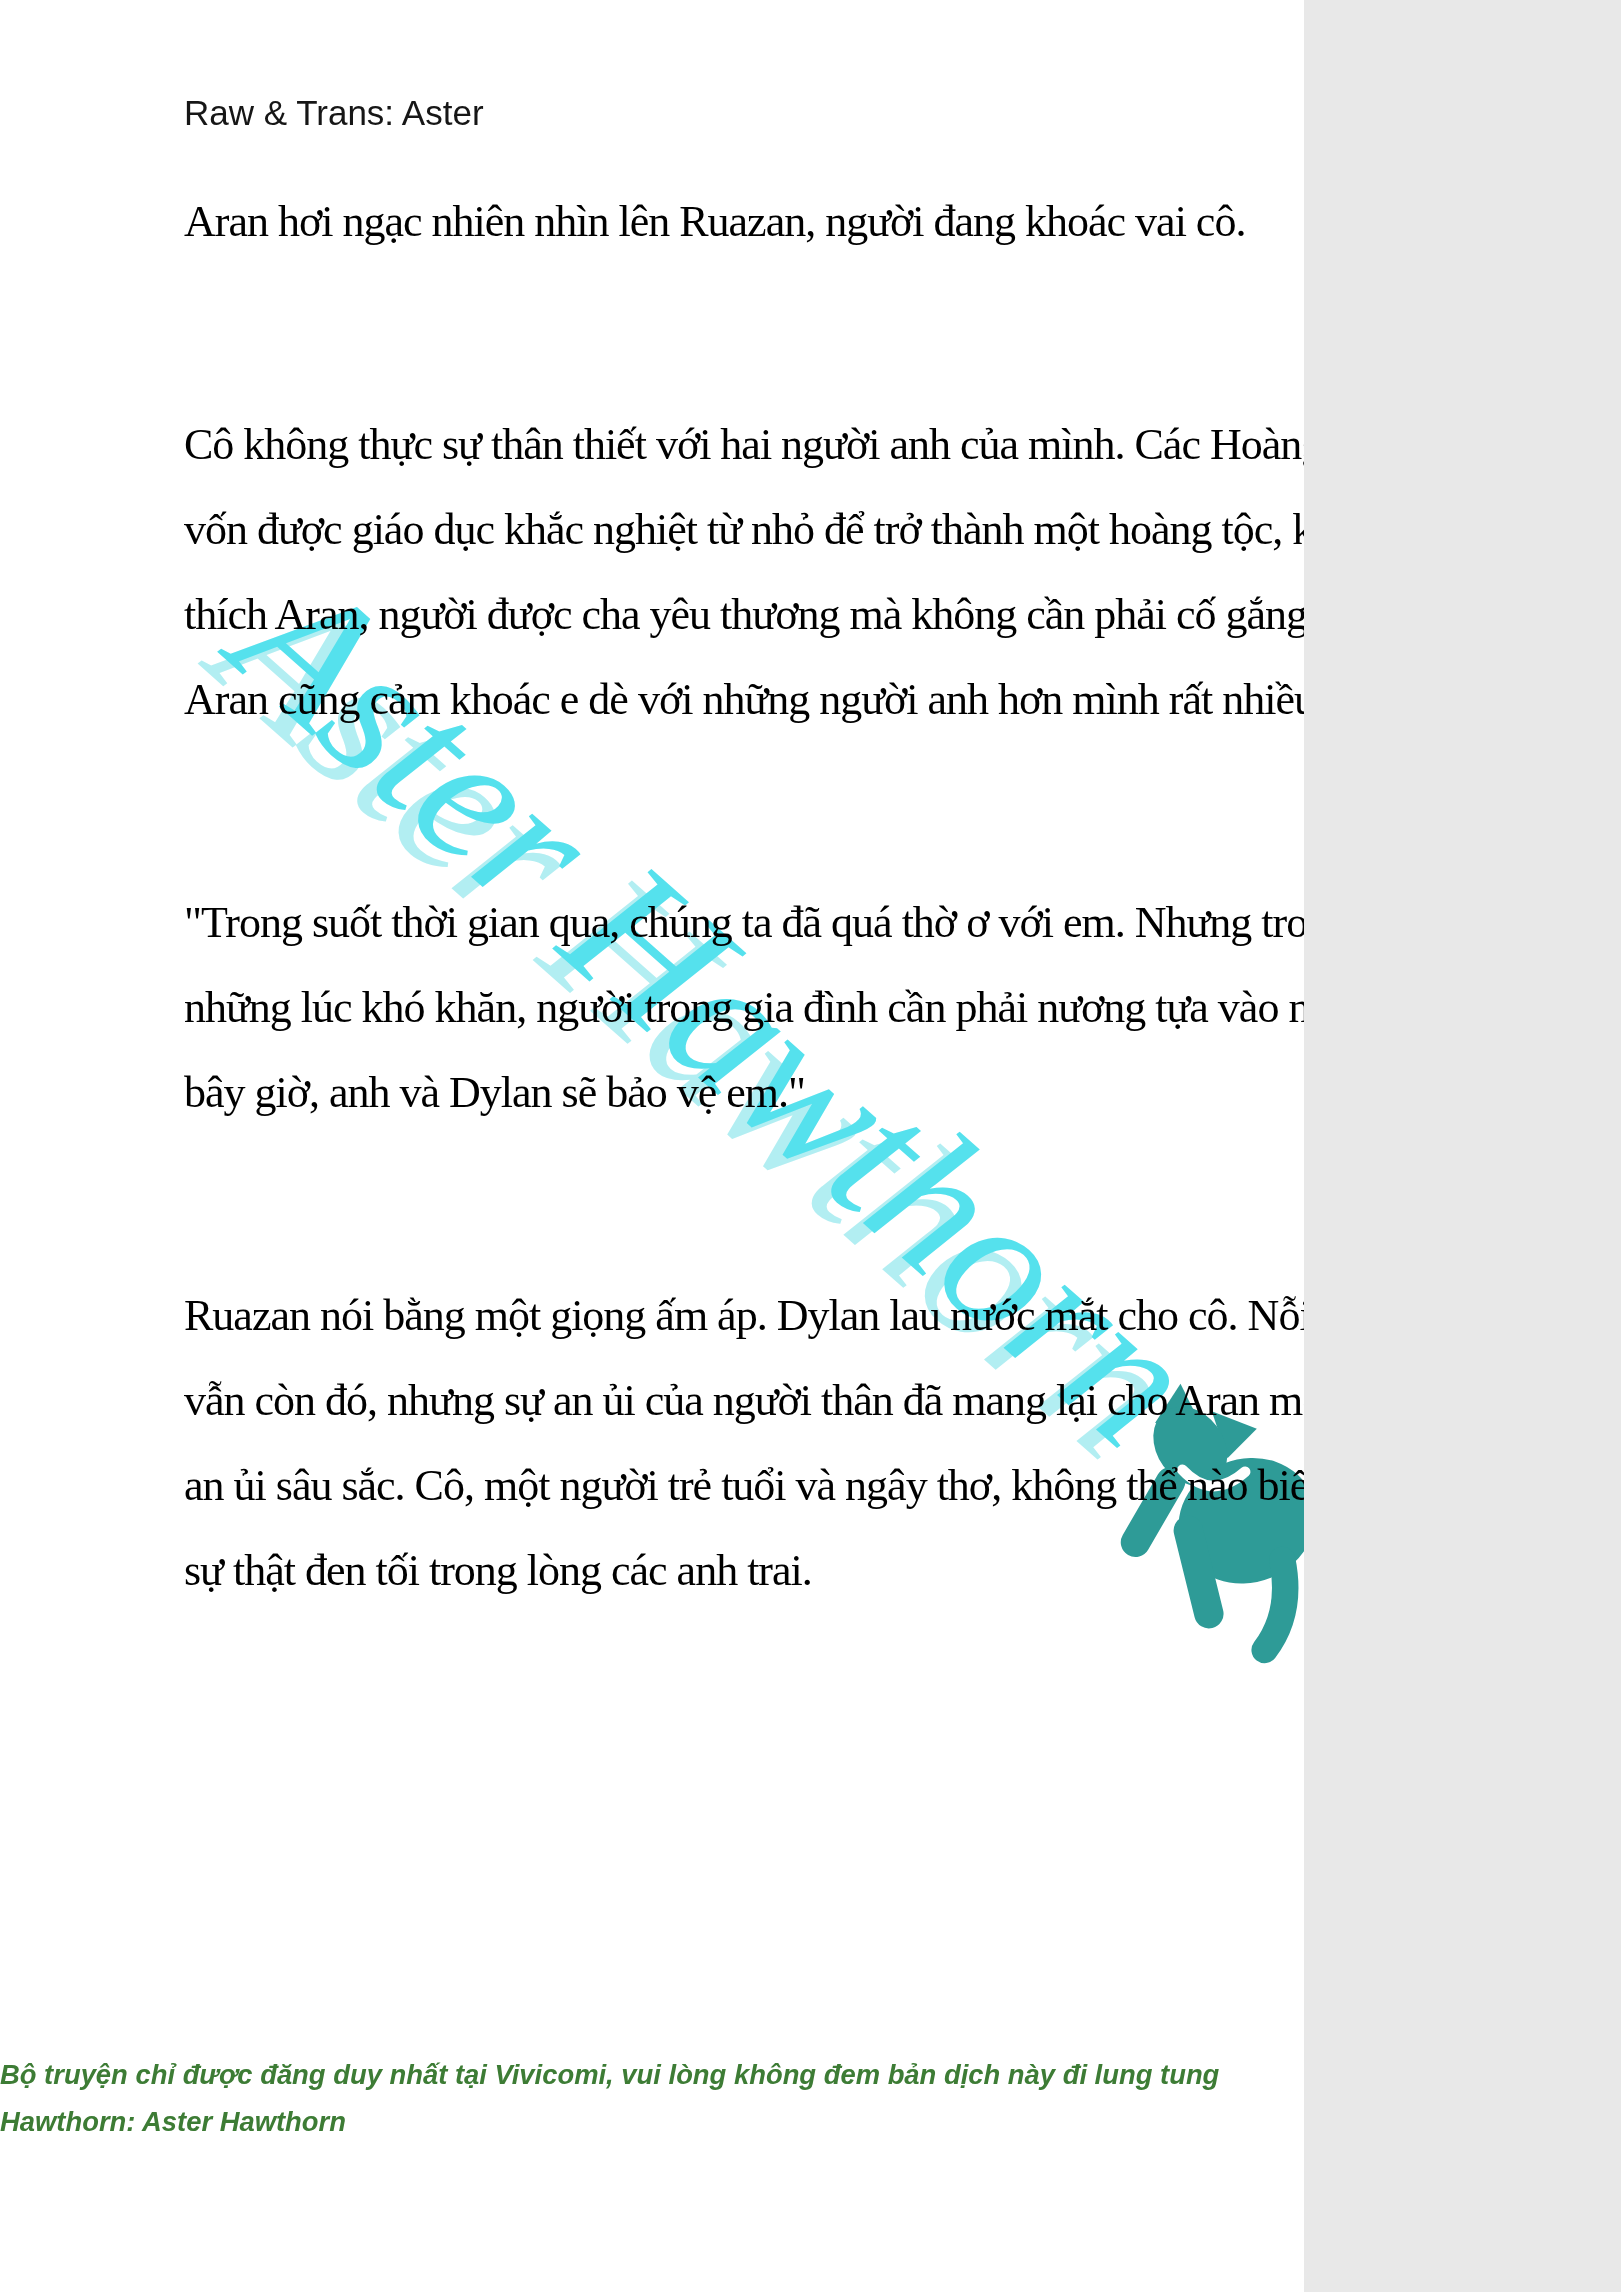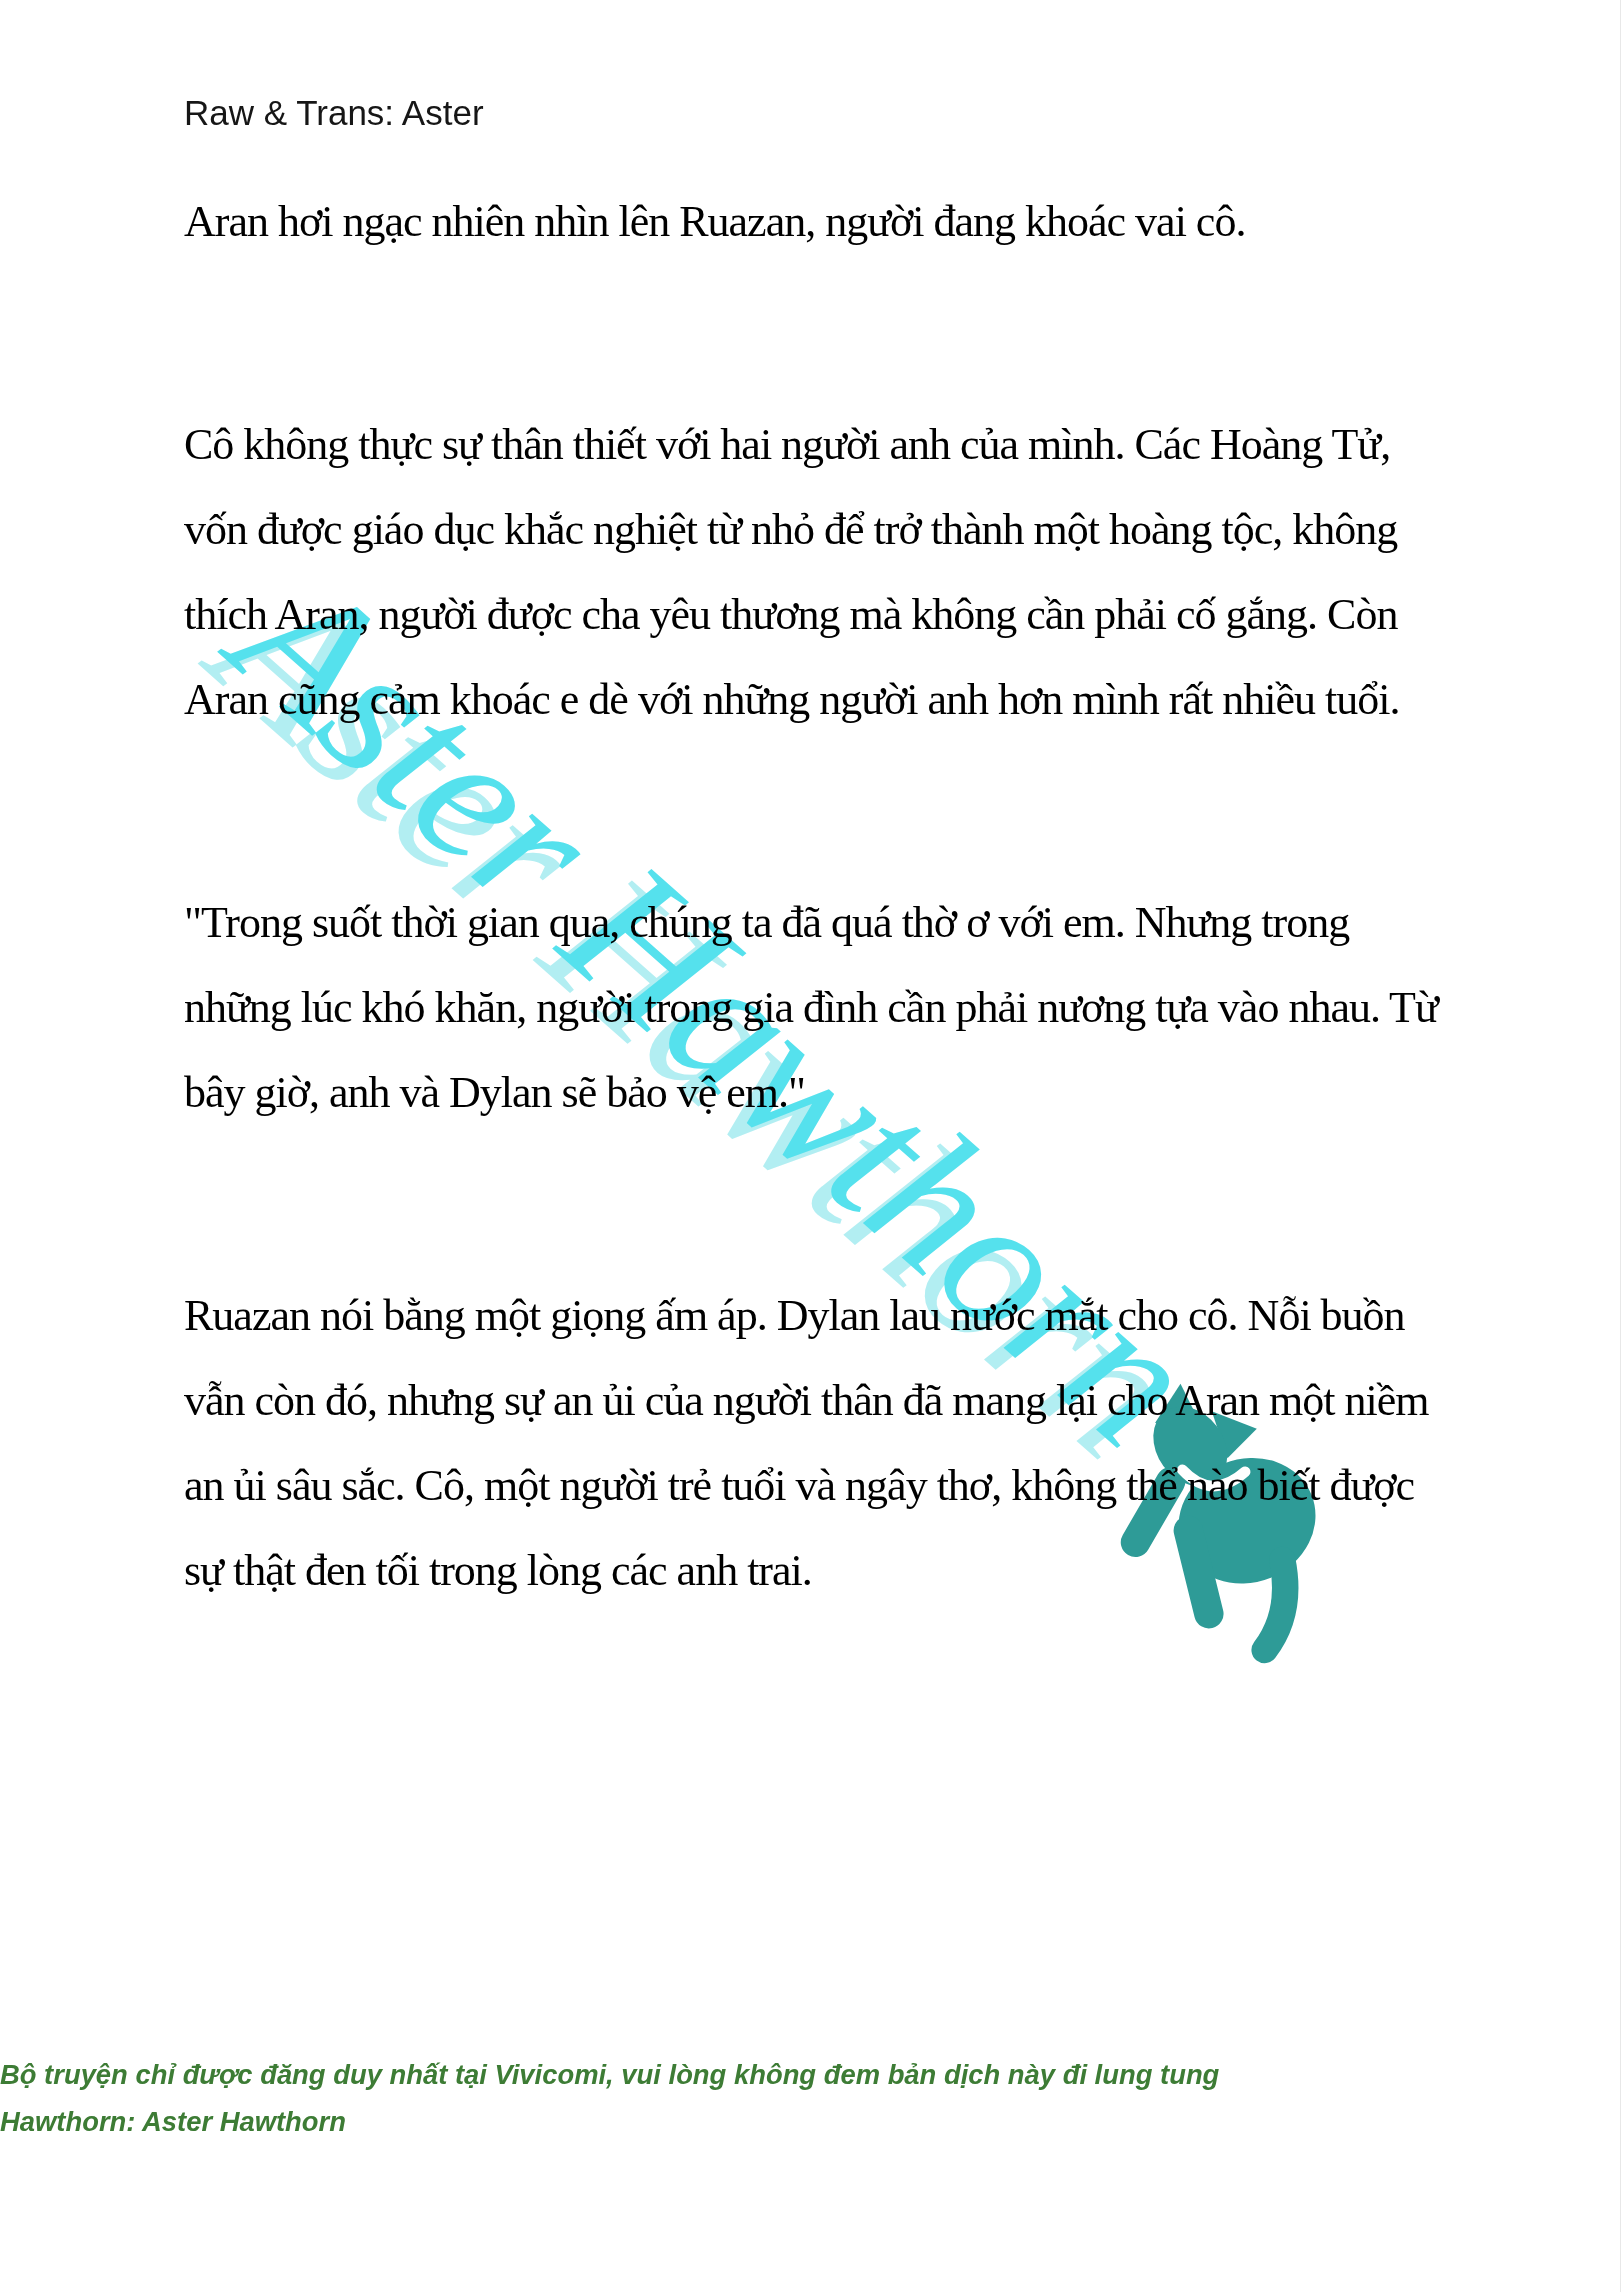--- a/index.html
+++ b/index.html
@@ -1,18 +1,18 @@
 <!DOCTYPE html>
 <html style="--watermark: #55e1ed; --watermark-light: #b2eef2; --cat: #2e9b97; --footer-green: #3d7c35; --text: #000000;"><head>
 <meta charset="utf-8">
 <style>
   html,body{margin:0;padding:0;background:#e8e8e8;}
   .page{
     position:relative;
-    width:1620px;height:2293px;
+    width:1304px;height:2293px;
     background:#ffffff;
     overflow:hidden;
     font-family:"Liberation Serif","DejaVu Serif",serif;
   }
   .header{
     position:absolute;left:184px;top:92px;
     font-family:"Liberation Sans","DejaVu Sans",sans-serif;
     font-size:35px;line-height:41px;color:#161616;
     letter-spacing:0;
     z-index:3;

